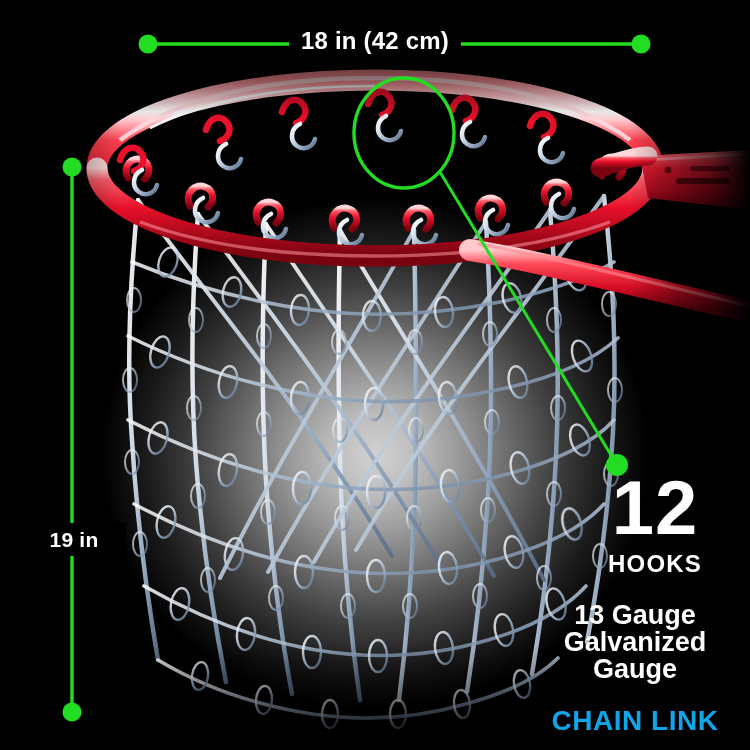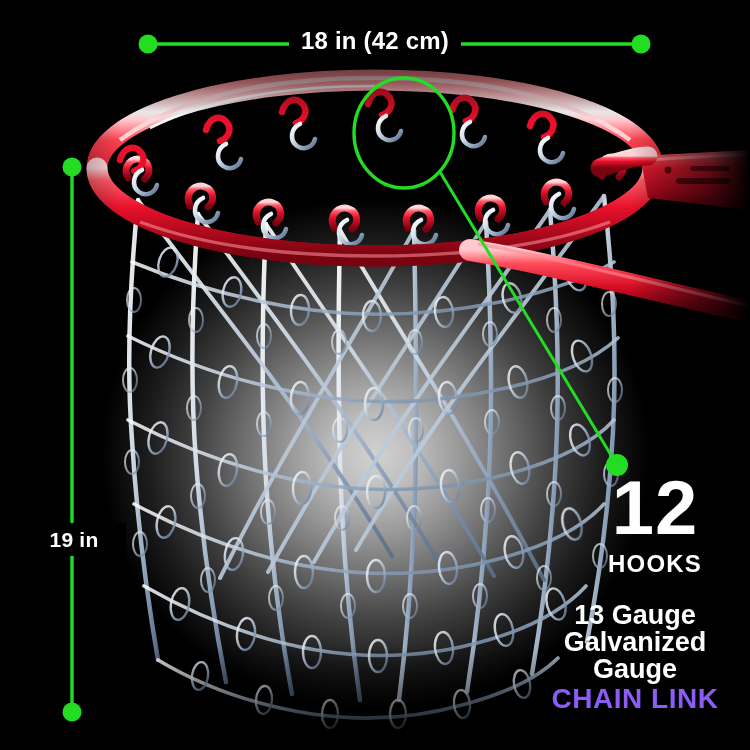--- a/index.html
+++ b/index.html
@@ -108,24 +108,25 @@
     width: 220px;
     text-align: center;
   }
   .spec-line {
     color: #ffffff;
     font-size: 27px;
     font-weight: bold;
     line-height: 27px;
   }
   .spec-brand {
-    color: #8b5cf6;
+    color: #0ea5e9;
     font-size: 28px;
     font-weight: bold;
     letter-spacing: 0.5px;
+    margin-top: 22px;
   }
 </style>
 </head>
 <body>
 
 <div id="stage">
 
   <div class="bg-glow"></div>
 
   <div class="product-layer">

